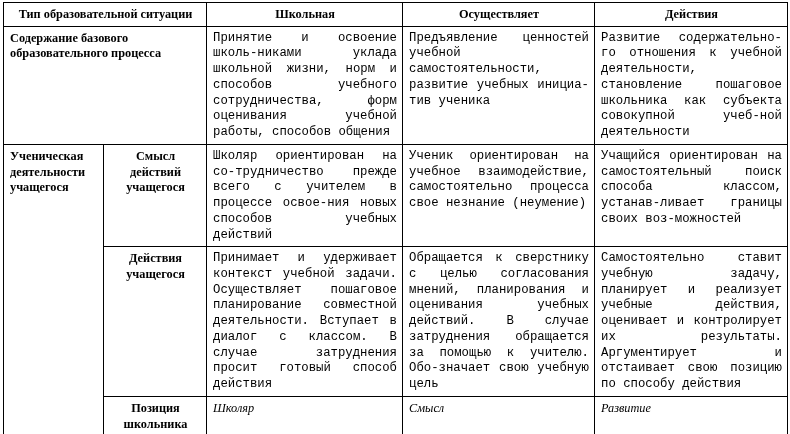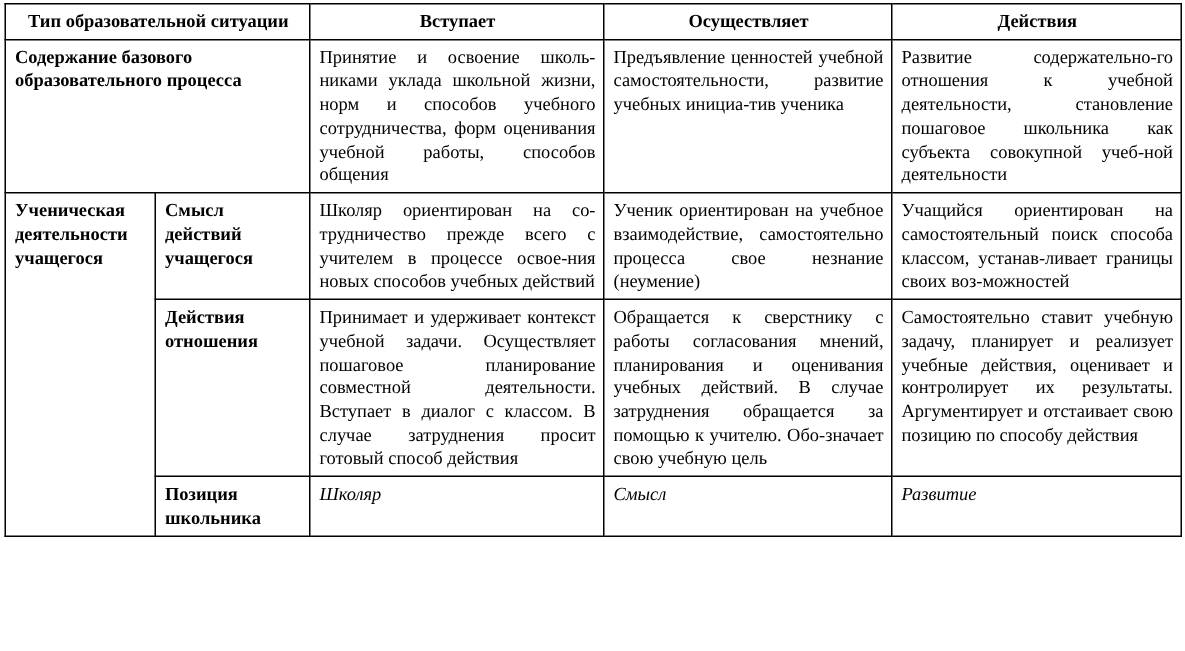--- a/index.html
+++ b/index.html
@@ -39,26 +39,27 @@
     padding-bottom: 6px;
     font-size: 12.6px;
   }
   td.row-head {
     font-weight: bold;
     text-align: left;
     margin-top: 24px;
   }
   td.sub-head {
     font-weight: bold;
-    text-align: left;
+    text-align: center;
   }
   td.body-cell {
     text-align: justify;
     text-justify: inter-word;
     hyphens: manual;
+    font-family: Liberation Mono, monospace;
   }
   td.plain-cell {
     text-align: left;
     font-style: italic;
   }
   .col-a { width: 100px; }
   .col-b { width: 103px; }
   .col-c { width: 196px; }
   .col-d { width: 192px; }
   .col-e { width: 193px; }
@@ -71,43 +72,43 @@
     <colgroup>
       <col class="col-a">
       <col class="col-b">
       <col class="col-c">
       <col class="col-d">
       <col class="col-e">
     </colgroup>
     <thead>
       <tr>
         <th class="head-cell" colspan="2">Тип образовательной ситуации</th>
-        <th class="head-cell">Вступает</th>
+        <th class="head-cell">Школьная</th>
         <th class="head-cell">Осуществляет</th>
         <th class="head-cell">Действия</th>
       </tr>
     </thead>
     <tbody>
       <tr>
         <td class="row-head" colspan="2">Содержание базового образовательного процесса</td>
         <td class="body-cell">Принятие и освоение школь-никами уклада школьной жизни, норм и способов учебного сотрудничества, форм оценивания учебной работы, способов общения</td>
         <td class="body-cell">Предъявление ценностей учебной самостоятельности, развитие учебных инициа-тив ученика</td>
         <td class="body-cell">Развитие содержательно-го отношения к учебной деятельности, становление пошаговое школьника как субъекта совокупной учеб-ной деятельности</td>
       </tr>
       <tr>
         <td class="row-head" rowspan="3">Ученическая деятельности учащегося</td>
         <td class="sub-head">Смысл действий учащегося</td>
         <td class="body-cell">Школяр ориентирован на со-трудничество прежде всего с учителем в процессе освое-ния новых способов учебных действий</td>
         <td class="body-cell">Ученик ориентирован на учебное взаимодействие, самостоятельно процесса свое незнание (неумение)</td>
         <td class="body-cell">Учащийся ориентирован на самостоятельный поиск способа классом, устанав-ливает границы своих воз-можностей</td>
       </tr>
       <tr>
-        <td class="sub-head">Действия отношения</td>
+        <td class="sub-head">Действия учащегося</td>
         <td class="body-cell">Принимает и удерживает контекст учебной задачи. Осуществляет пошаговое планирование совместной деятельности. Вступает в диалог с классом. В случае затруднения просит готовый способ действия</td>
-        <td class="body-cell">Обращается к сверстнику с работы согласования мнений, планирования и оценивания учебных действий. В случае затруднения обращается за помощью к учителю. Обо-значает свою учебную цель</td>
+        <td class="body-cell">Обращается к сверстнику с целью согласования мнений, планирования и оценивания учебных действий. В случае затруднения обращается за помощью к учителю. Обо-значает свою учебную цель</td>
         <td class="body-cell">Самостоятельно ставит учебную задачу, планирует и реализует учебные действия, оценивает и контролирует их результаты. Аргументирует и отстаивает свою позицию по способу действия</td>
       </tr>
       <tr>
         <td class="sub-head">Позиция школьника</td>
         <td class="plain-cell">Школяр</td>
         <td class="plain-cell">Смысл</td>
         <td class="plain-cell">Развитие</td>
       </tr>
     </tbody>
   </table>

